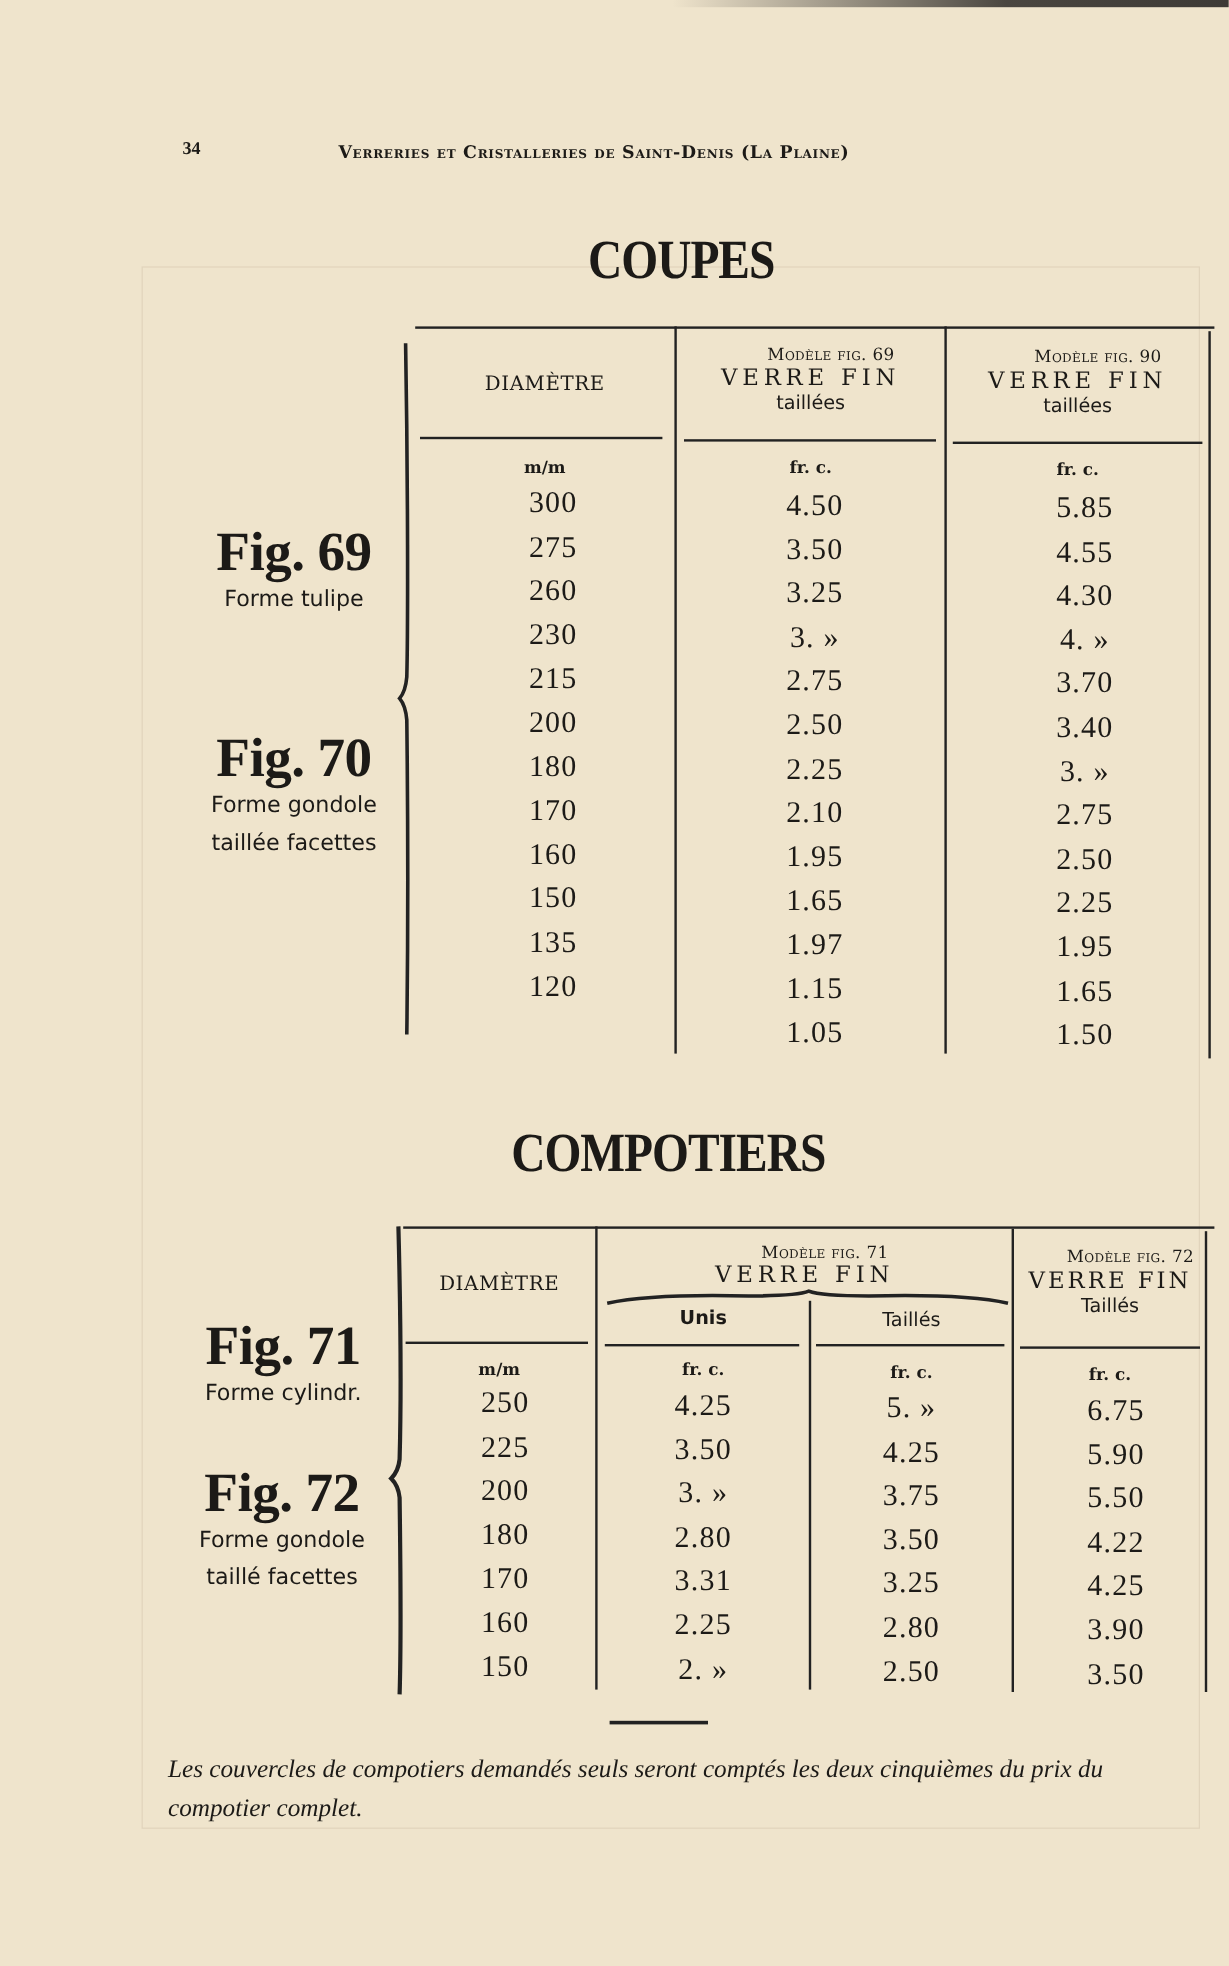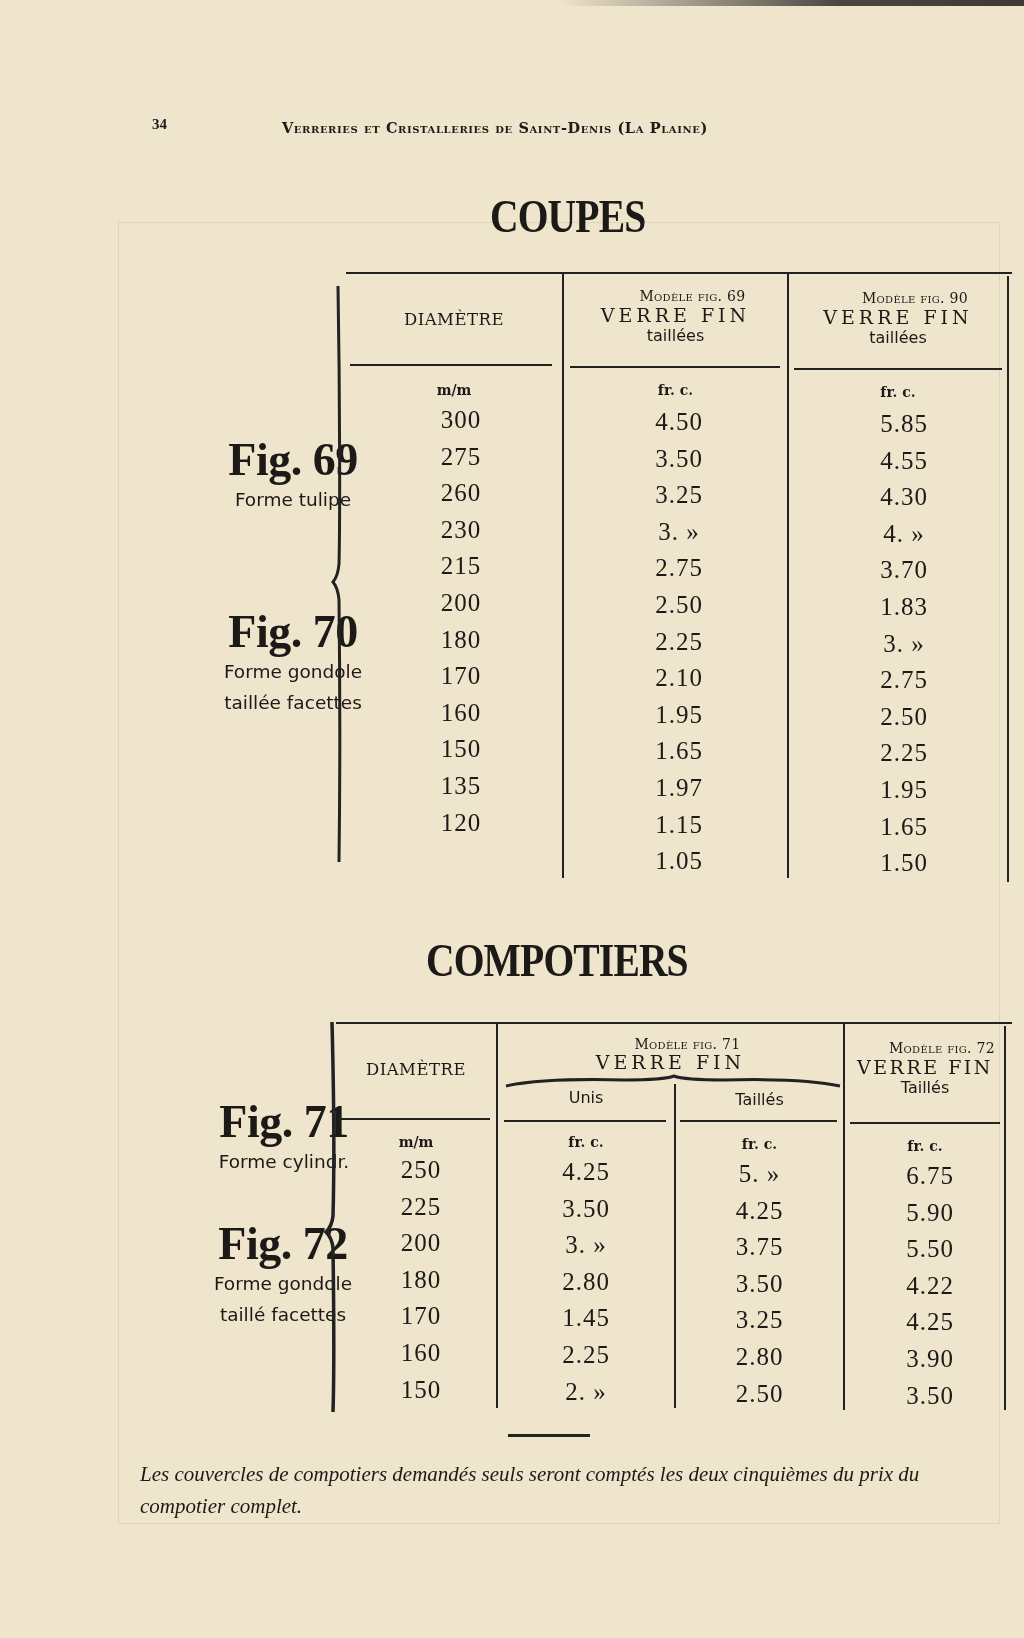--- a/index.html
+++ b/index.html
@@ -15,21 +15,21 @@
   .running-head { position: absolute; top: 116px; left: 152px; width: 740px; height: 30px; }
   .page-num { position: absolute; left: 0; top: 0; font-size: 15px; font-family: "Liberation Serif", serif; font-weight: bold; }
   .head-title {
     position: absolute; left: 130px; top: 3px; font-size: 14.5px; font-weight: bold;
     font-family: "DejaVu Serif", serif; letter-spacing: 0.6px; font-variant: small-caps;
   }
   .sec-title {
     position: absolute; font-family: "Liberation Serif", serif; font-weight: bold;
     font-size: 46px; letter-spacing: -1px; transform: scaleX(0.86); transform-origin: left top;
   }
-  .fig-label { position: absolute; text-align: center; font-family: "Liberation Serif", serif; margin-left: 48px; }
+  .fig-label { position: absolute; text-align: center; font-family: "Liberation Serif", serif; }
   .fig-label .fig { font-size: 46px; font-weight: bold; line-height: 48px; letter-spacing: -0.5px; }
   .fig-label .desc { font-size: 21px; line-height: 31px; font-family: "DejaVu Sans", sans-serif; font-size: 18.5px; }
   .tbl { position: absolute; }
   .hline { position: absolute; height: 2px; background: #222; }
   .vline { position: absolute; width: 2px; background: #222; }
   .cell { position: absolute; text-align: center; }
   .hdr-small { font-size: 14px; font-family: "DejaVu Serif", serif; font-variant: small-caps; letter-spacing: 0.3px; margin-left: 34px; }
   .hdr-big { font-size: 19px; letter-spacing: 4px; font-family: "DejaVu Serif", serif; }
   .hdr-sub { font-size: 16px; font-family: "DejaVu Sans", sans-serif; }
   .hdr-diam { font-size: 16.5px; letter-spacing: 0.5px; font-family: "DejaVu Serif", serif; }
@@ -126,21 +126,21 @@
       <div>1.97</div>
       <div>1.15</div>
       <div>1.05</div>
     </div>
   <div class="col-values num" id="coupes-p2" style="left:789px;top:406px;width:230px;">
       <div>5.85</div>
       <div>4.55</div>
       <div>4.30</div>
       <div>4. »</div>
       <div>3.70</div>
-      <div>1.83</div>
+      <div>3.40</div>
       <div>3. »</div>
       <div>2.75</div>
       <div>2.50</div>
       <div>2.25</div>
       <div>1.95</div>
       <div>1.65</div>
       <div>1.50</div>
     </div>
 </div>
 
@@ -169,21 +169,21 @@
 
   <div class="cell hdr-diam" style="left:336px;top:1060px;width:160px;">DIAMÈTRE</div>
 
   <div class="cell" style="left:498px;top:1036px;width:345px;">
     <div class="hdr-small" style="line-height:16px;">Modèle fig. 71</div>
     <div class="hdr-big" style="line-height:20px;">VERRE FIN</div>
   </div>
   <svg style="position:absolute;left:504px;top:1074px;" width="338" height="16">
     <path d="M2 12 Q40 4 120 6 Q160 6 170 2 Q180 6 220 6 Q300 4 336 12" stroke="#222" stroke-width="3" fill="none"></path>
   </svg>
-  <div class="cell hdr-sub" style="left:498px;top:1088px;width:176px;">Unis</div>
+  <div class="cell hdr-sub" style="left:498px;top:1088px;width:176px;font-weight:bold;">Unis</div>
   <div class="cell hdr-sub" style="left:676px;top:1090px;width:167px;">Taillés</div>
 
   <div class="cell" style="left:845px;top:1040px;width:160px;">
     <div class="hdr-small">Modèle fig. 72</div>
     <div class="hdr-big" style="letter-spacing:2.5px;">VERRE FIN</div>
     <div class="hdr-sub">Taillés</div>
   </div>
 
   <div class="hline" style="left:338px;top:1118px;width:152px;"></div>
   <div class="hline" style="left:504px;top:1120px;width:162px;"></div>
@@ -202,21 +202,21 @@
       <div>180</div>
       <div>170</div>
       <div>160</div>
       <div>150</div>
     </div>
   <div class="col-values num" id="comp-unis" style="left:498px;top:1154px;width:176px;">
       <div>4.25</div>
       <div>3.50</div>
       <div>3. »</div>
       <div>2.80</div>
-      <div>1.45</div>
+      <div>3.31</div>
       <div>2.25</div>
       <div>2. »</div>
     </div>
   <div class="col-values num" id="comp-tailles" style="left:676px;top:1156px;width:167px;">
       <div>5. »</div>
       <div>4.25</div>
       <div>3.75</div>
       <div>3.50</div>
       <div>3.25</div>
       <div>2.80</div>

